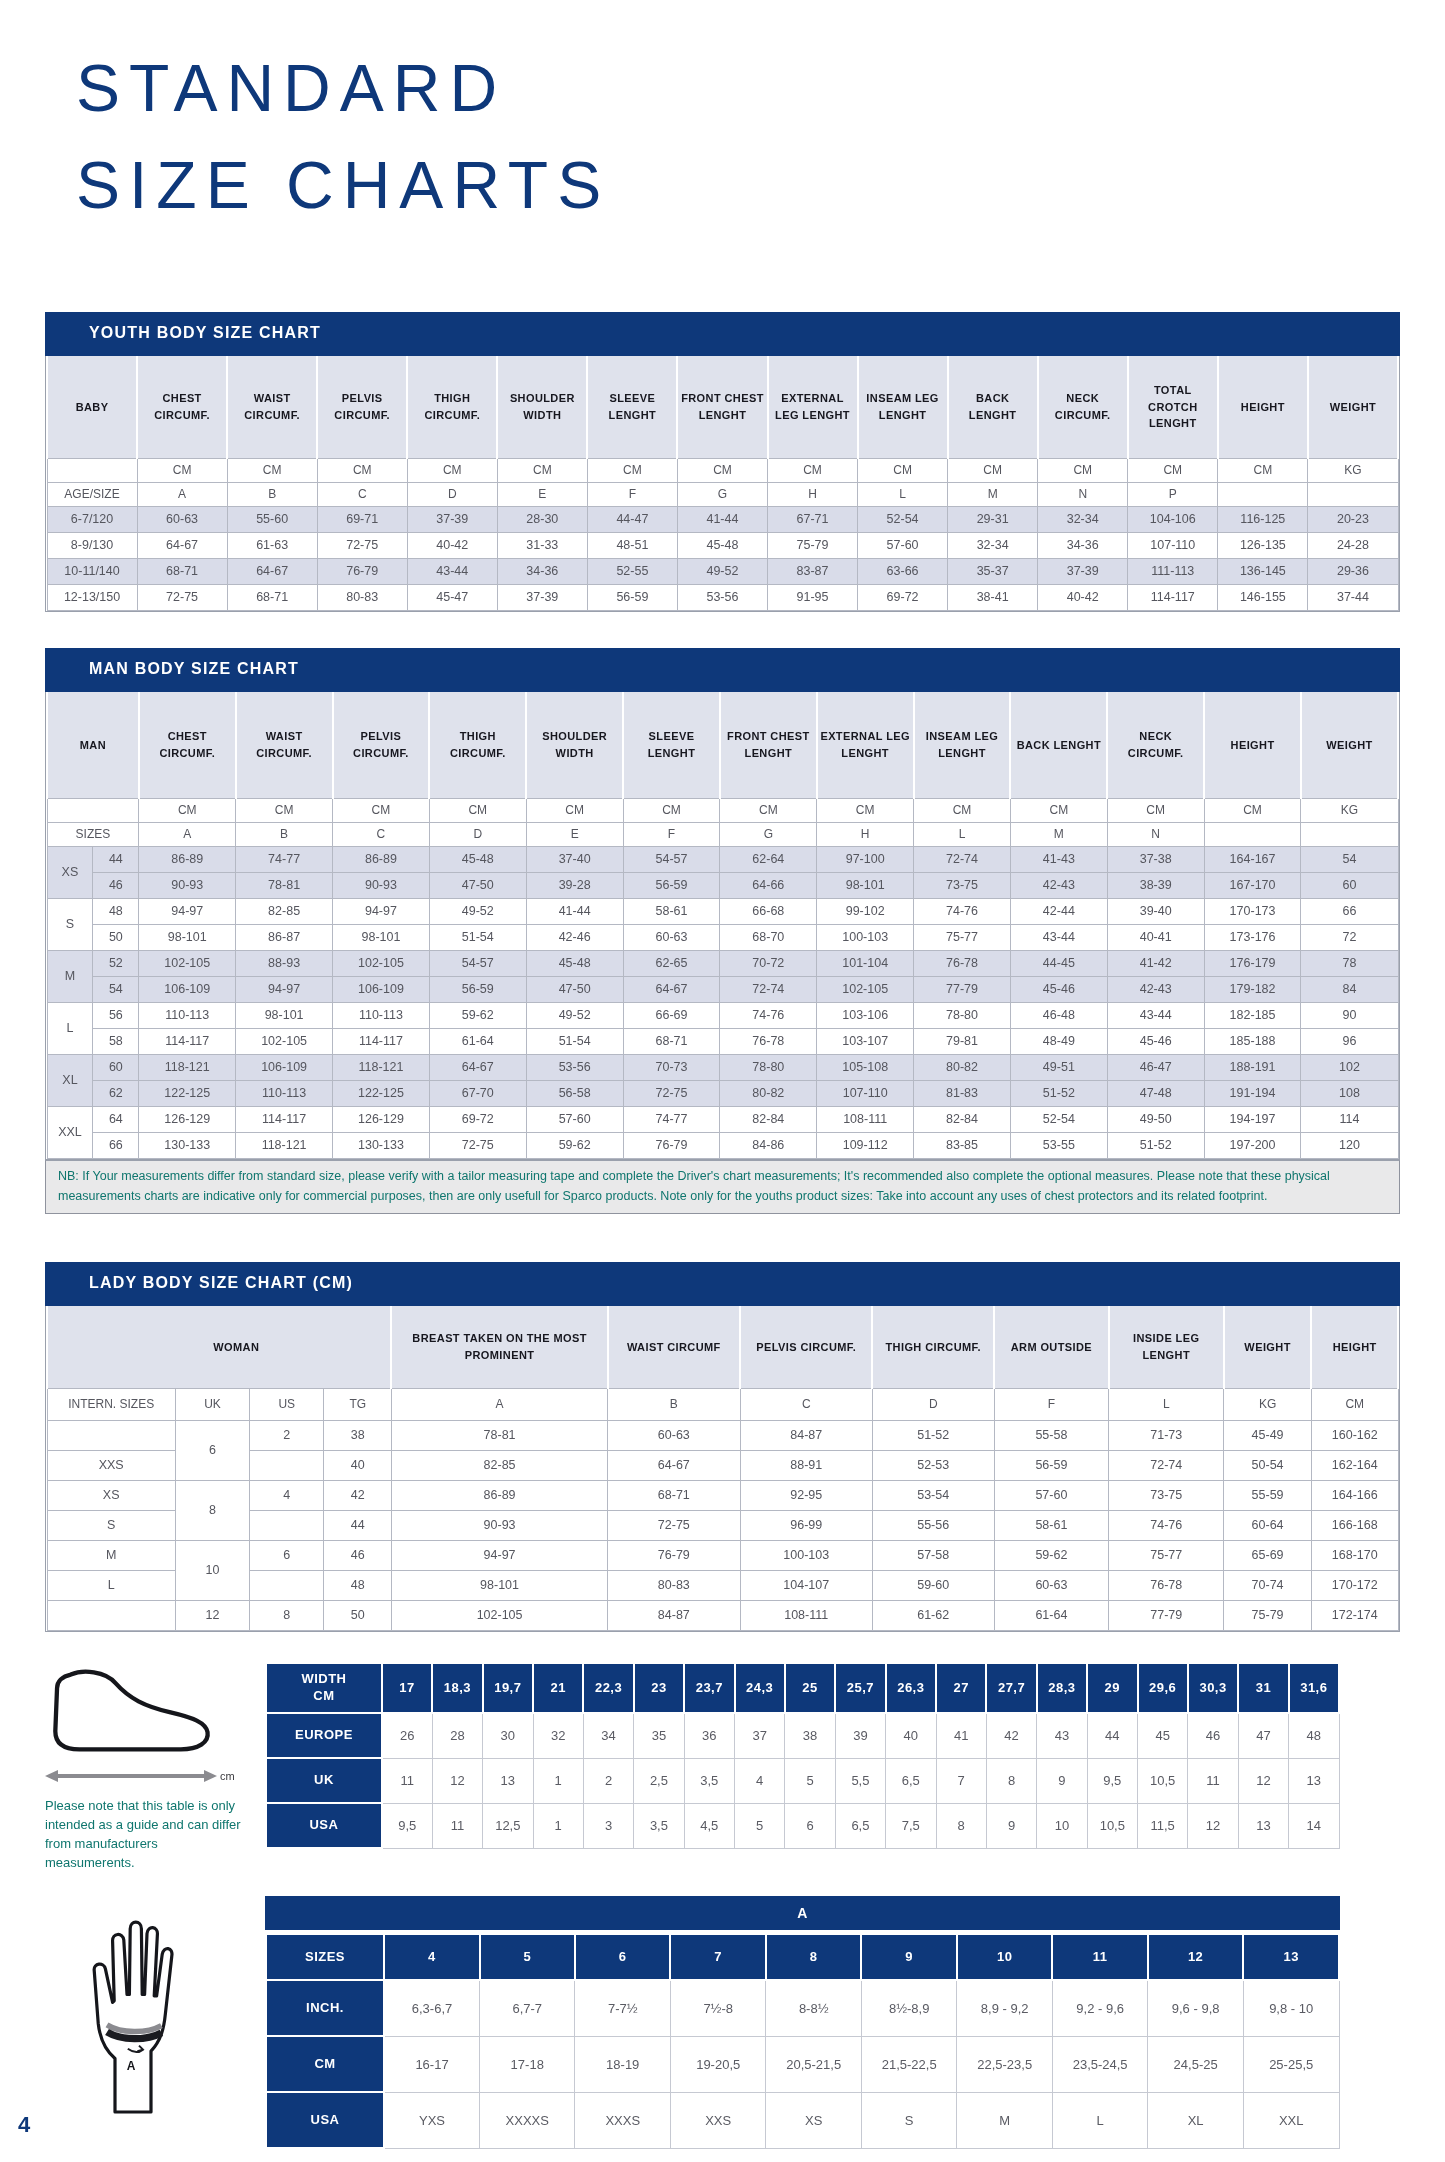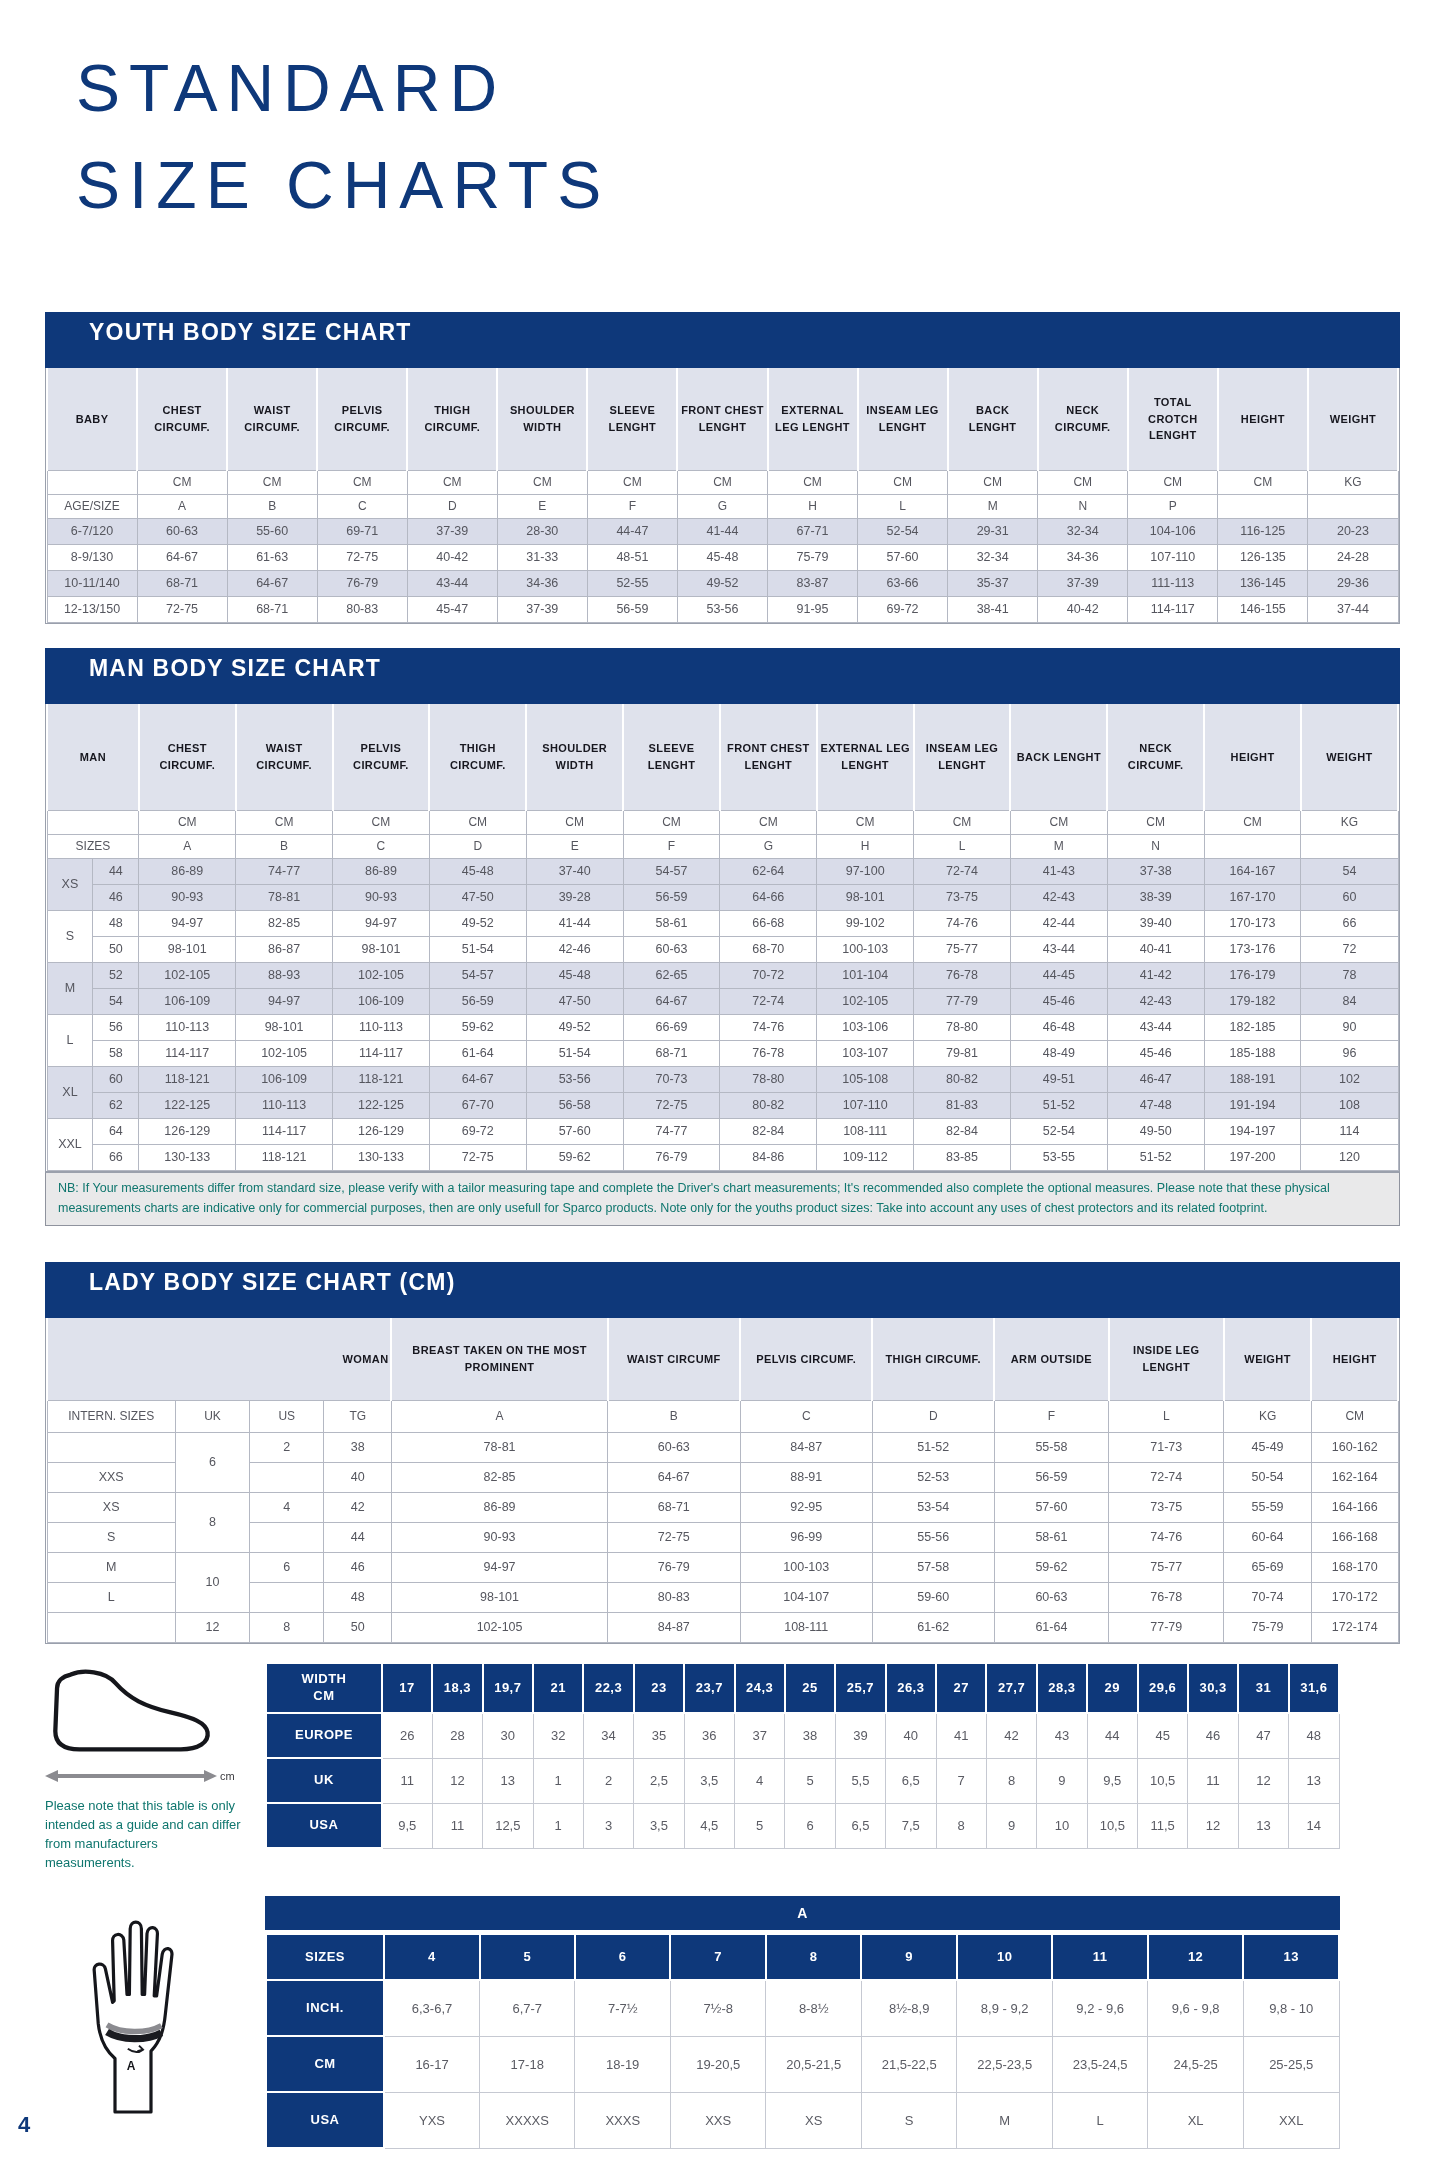--- a/index.html
+++ b/index.html
@@ -5,30 +5,30 @@
   :root{ --navy:#0e387a; --shade:#d9dce9; --hdrbg:#dfe2ec; --gridline:#b4b8c3; --txt:#55565e; }
   *{box-sizing:border-box;}
   body{margin:0;background:#ffffff;font-family:"Liberation Sans",sans-serif;}
   .page{position:relative;width:1445px;height:2162px;background:#fff;overflow:hidden;}
 
   .title{position:absolute;left:76px;top:40px;color:var(--navy);
          font-size:66px;font-weight:400;letter-spacing:9px;line-height:97px;white-space:pre-line;}
 
   .sec{position:absolute;left:45px;width:1355px;}
   .sec-youth{top:312px;} .sec-man{top:648px;} .sec-lady{top:1253px;margin-top:9px;}
-  .bar{height:56px;background:var(--navy);color:#fff;font-weight:700;font-size:23px;
+  .bar{height:44px;background:var(--navy);color:#fff;font-weight:700;font-size:16px;
        line-height:41px;padding-left:44px;letter-spacing:1.2px;}
   .twrap{border:1px solid #9aa0ac;border-top:none;background:#fff;}
 
   table{width:100%;border-collapse:collapse;table-layout:fixed;}
   th,td{text-align:center;vertical-align:middle;overflow:hidden;padding:0 2px;}
   tr.hdr th{background:var(--hdrbg);border-left:2px solid #fff;border-right:2px solid #fff;
             font-size:11px;font-weight:700;color:#17171f;letter-spacing:.4px;line-height:1.5;}
   .youth tr.hdr th{height:102px;} .man tr.hdr th{height:106px;} .lady tr.hdr th{height:82px;}
-  th.woman{text-align:right;padding-left:36px;font-size:12px;}
+  th.woman{text-align:center;padding-left:36px;font-size:12px;}
   tr.unit td,tr.letters td{height:24px;font-size:12px;color:var(--txt);border:1px solid var(--gridline);}
   tr.drow td{height:26px;font-size:12.5px;color:var(--txt);border:1px solid var(--gridline);}
   tr.lrow td{height:30px;font-size:12.5px;color:var(--txt);border:1px solid var(--gridline);}
   tr.lsub td{height:32px;font-size:12px;color:var(--txt);border:1px solid var(--gridline);}
   tr.shade td{background:var(--shade);}
 
   .nb{border:1px solid #8f939e;border-top:1px solid #9aa0ac;background:#e9e9ea;color:#0f766e;
       font-size:12.5px;line-height:1.62;padding:5px 12px 7px 12px;text-align:left;}
 
   .sec-shoe{top:1662px;display:flex;} .sec-glove{top:1896px;display:flex;}

